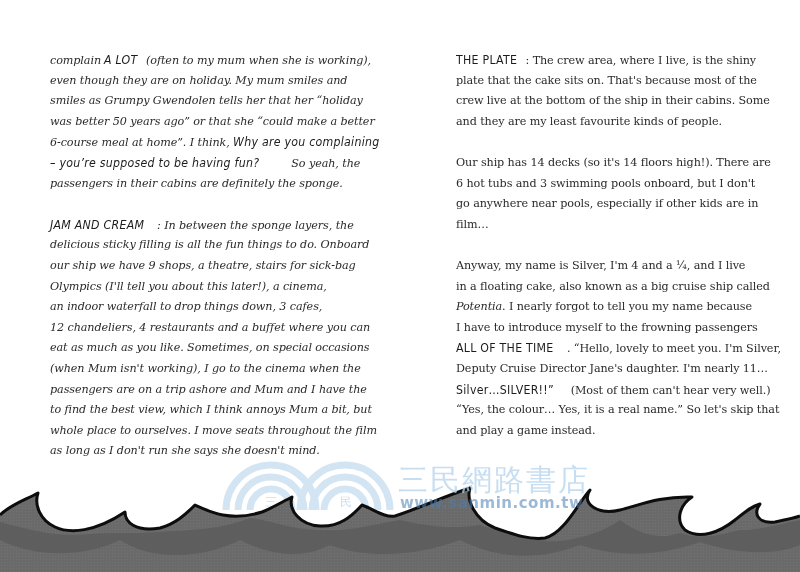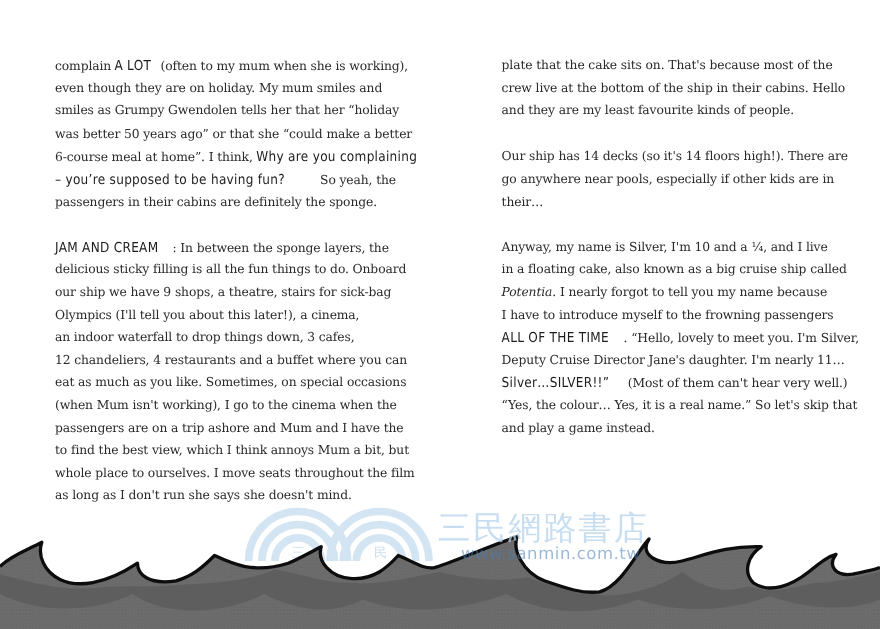--- a/index.html
+++ b/index.html
@@ -5,21 +5,21 @@
   html, body { margin: 0; padding: 0; }
   body {
     width: 800px; height: 572px; overflow: hidden; position: relative;
     background: #ffffff;
     font-family: "DejaVu Serif", "Liberation Serif", serif;
     color: #2a2a2a;
   }
   .page {
     position: absolute; top: 0; height: 572px;
   }
-  .page.left { left: 0; width: 400px; }
+  .page.left { left: 0; width: 400px; font-style: italic; }
   .page.right { left: 400px; width: 400px; }
   .col {
     position: absolute;
     font-size: 11.2px;
     line-height: 20.6px;
     letter-spacing: -0.1px;
     white-space: nowrap;
   }
   .page.left .col { left: 50px; top: 50px; }
   .page.right .col { left: 56px; top: 50px; }
@@ -43,23 +43,22 @@
     position: absolute; left: 0; top: 0; width: 800px; height: 572px; pointer-events: none;
   }
   .wm-text-cn {
     position: absolute; left: 398px; top: 460px;
     font-family: "DejaVu Serif", serif; font-size: 30px; color: #b5d3ec; opacity: 0.75;
     letter-spacing: 2px;
     text-align: right;
   }
   .wm-text-url {
     position: absolute; left: 400px; top: 494px;
-    font-family: "DejaVu Sans", sans-serif; font-size: 15px; font-weight: normal; color: #4a7fb5; opacity: 0.55;
+    font-family: "DejaVu Sans", sans-serif; font-size: 15px; font-weight: bold; color: #4a7fb5; opacity: 0.55;
     letter-spacing: 0.5px;
-    margin-left: 19px;
   }
 </style>
 </head>
 <body>
 
 <div class="page left">
   <div class="col">
     <span class="line"><span>complain </span><span class="hand">A LOT</span><span> (often to my mum when she is working),</span></span>
     <span class="line">even though they are on holiday. My mum smiles and</span>
     <span class="line">smiles as Grumpy Gwendolen tells her that her “holiday</span>
@@ -78,29 +77,31 @@
     <span class="line">(when Mum isn't working), I go to the cinema when the</span>
     <span class="line">passengers are on a trip ashore and Mum and I have the</span>
     <span class="line">to find the best view, which I think annoys Mum a bit, but</span>
     <span class="line">whole place to ourselves. I move seats throughout the film</span>
     <span class="line">as long as I don't run she says she doesn't mind.</span>
   </div>
 </div>
 
 <div class="page right">
   <div class="col">
+    <span class="line"><span class="hand">THE PLATE</span><span>: The crew area, where I live, is the shiny</span></span>
     <span class="line">plate that the cake sits on. That's because most of the</span>
-    <span class="line">crew live at the bottom of the ship in their cabins. Hello</span>
+    <span class="line">crew live at the bottom of the ship in their cabins. Some</span>
     <span class="line">and they are my least favourite kinds of people.</span>
     <span class="gap"></span>
     <span class="line">Our ship has 14 decks (so it's 14 floors high!). There are</span>
+    <span class="line">6 hot tubs and 3 swimming pools onboard, but I don't</span>
     <span class="line">go anywhere near pools, especially if other kids are in</span>
-    <span class="line">their…</span>
+    <span class="line">film…</span>
     <span class="gap"></span>
-    <span class="line">Anyway, my name is Silver, I'm 10 and a ¼, and I live</span>
+    <span class="line">Anyway, my name is Silver, I'm 4 and a ¼, and I live</span>
     <span class="line">in a floating cake, also known as a big cruise ship called</span>
     <span class="line"><span class="ital">Potentia</span><span>. I nearly forgot to tell you my name because</span></span>
     <span class="line">I have to introduce myself to the frowning passengers</span>
     <span class="line"><span class="hand">ALL OF THE TIME</span><span>. “Hello, lovely to meet you. I'm Silver,</span></span>
     <span class="line">Deputy Cruise Director Jane's daughter. I'm nearly 11…</span>
     <span class="line"><span class="hand">Silver…SILVER!!”</span><span> (Most of them can't hear very well.)</span></span>
     <span class="line">“Yes, the colour… Yes, it is a real name.” So let's skip that</span>
     <span class="line">and play a game instead.</span>
   </div>
 </div>

